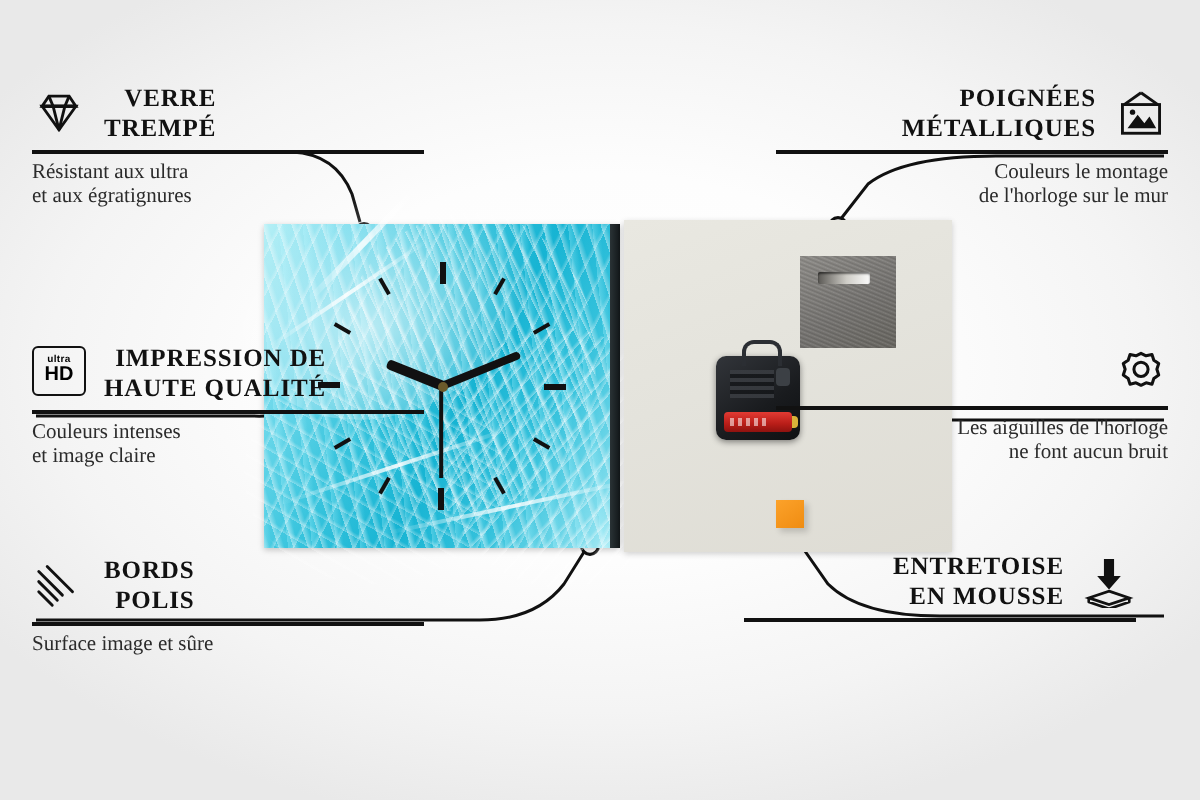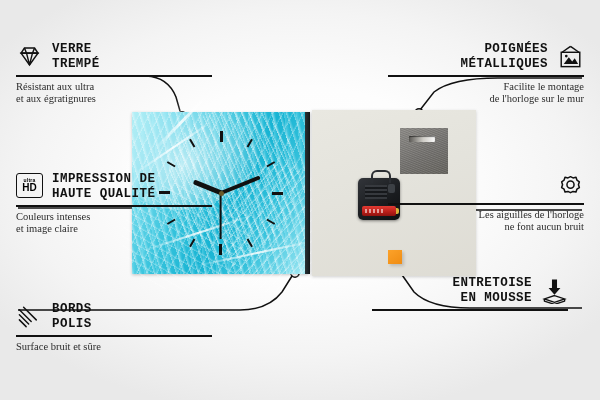--- a/index.html
+++ b/index.html
@@ -97,35 +97,35 @@
   #foam-spacer{position:absolute;left:76px;top:140px;width:14px;height:14px;
     background:linear-gradient(145deg,#fca22a,#ef8c12);box-shadow:2px 2px 3px rgba(0,0,0,.16);}
 
   
   .callout{position:absolute;width:196px;}
   .callout.left{text-align:left;}
   .callout.right{text-align:right;}
   .co-head{display:flex;align-items:center;gap:9px;}
   .callout.right .co-head{justify-content:flex-end;}
   .co-title{
-    font-family:Liberation Mono, monospace;font-weight:bold;
+    font-family:Liberation Serif, serif;font-weight:bold;
     font-size:12.5px;line-height:14.5px;letter-spacing:.45px;color:#111;
-    text-transform:uppercase;white-space:pre-line;
+    text-transform:uppercase;white-space:pre-line;text-align:right;
   }
   .co-rule{height:1.6px;background:#111;margin:4px 0 4px;width:100%;}
   .co-sub{
     font-family:"Liberation Serif",serif;font-size:10.5px;line-height:12.5px;
     color:#2b2b2b;white-space:pre-line;
   }
   .co-icon{width:27px;height:27px;flex:0 0 27px;}
   .co-icon svg{display:block;width:27px;height:27px;}
 
   #c-verre{left:16px;top:42px;}
   #c-impression{left:16px;top:172px;}
-  #c-bords{left:16px;top:278px;margin-top:24px;}
+  #c-bords{left:16px;top:278px;}
   #c-poignees{left:388px;top:42px;}
   #c-mecanisme{left:388px;top:172px;}
   #c-entretoise{left:372px;top:276px;}
 
   #connectors{position:absolute;left:0;top:0;width:600px;height:400px;pointer-events:none;}
   .hdbox{display:flex;flex-direction:column;align-items:center;justify-content:center;
     width:27px;height:25px;border:1.6px solid #111;border-radius:3px;box-sizing:border-box;}
   .hd-ultra{font-family:"Liberation Sans",sans-serif;font-size:5px;font-weight:bold;line-height:5px;letter-spacing:.2px;}
   .hd-hd{font-family:"Liberation Sans",sans-serif;font-size:10px;font-weight:bold;line-height:10px;}
 </style>
@@ -267,38 +267,38 @@
           <path d="M4 8 L18 22"></path>
           <path d="M4 14 L15 25"></path>
           <path d="M4 20 L12 28"></path>
           <path d="M9 5 L24 20"></path>
         </svg>
       </span>
       <span class="co-title">BORDS
 POLIS</span>
     </div>
     <div class="co-rule"></div>
-    <div class="co-sub">Surface bruit et sûre</div>
+    <div class="co-sub">Surface image et sûre</div>
   </div>
 
   <div class="callout right" id="c-poignees">
     <div class="co-head">
       <span class="co-title">POIGNÉES
 MÉTALLIQUES</span>
       <span class="co-icon">
         <svg viewBox="0 0 32 32" fill="none" stroke="#111" stroke-width="1.7">
           <rect x="5" y="11" width="22" height="17"></rect>
           <path d="M8 25 L14 17 L18 22 L21 18 L25 25 Z" fill="#111" stroke="none"></path>
           <circle cx="11" cy="15.5" r="1.6" fill="#111" stroke="none"></circle>
           <path d="M16 4 L6 11 M16 4 L26 11"></path>
         </svg>
       </span>
     </div>
     <div class="co-rule"></div>
-    <div class="co-sub">Facilite le montage
+    <div class="co-sub">Couleurs le montage
 de l'horloge sur le mur</div>
   </div>
 
   <div class="callout right" id="c-mecanisme">
     <div class="co-head">
       <span class="co-icon">
         <svg viewBox="0 0 32 32" fill="none" stroke="#111" stroke-width="1.8">
           <path d="M16 5.5 L19 7 L22.5 6.2 L23.6 9.6 L26.5 11.6 L25.4 15 L26.5 18.4 L23.6 20.4 L22.5 23.8 L19 23 L16 24.5 L13 23 L9.5 23.8 L8.4 20.4 L5.5 18.4 L6.6 15 L5.5 11.6 L8.4 9.6 L9.5 6.2 L13 7 Z" stroke-linejoin="round"></path>
           <circle cx="16" cy="15" r="4.2"></circle>
         </svg>

